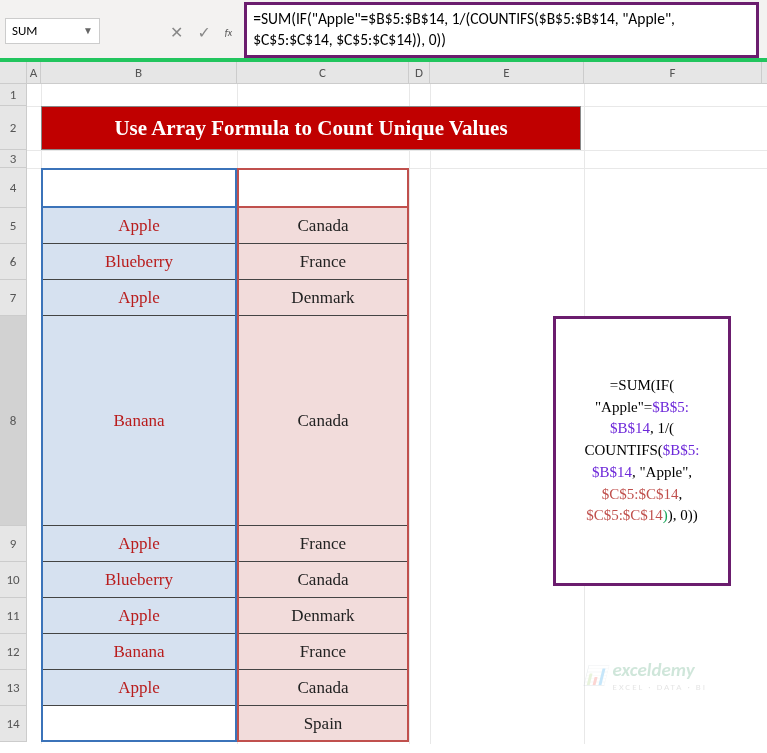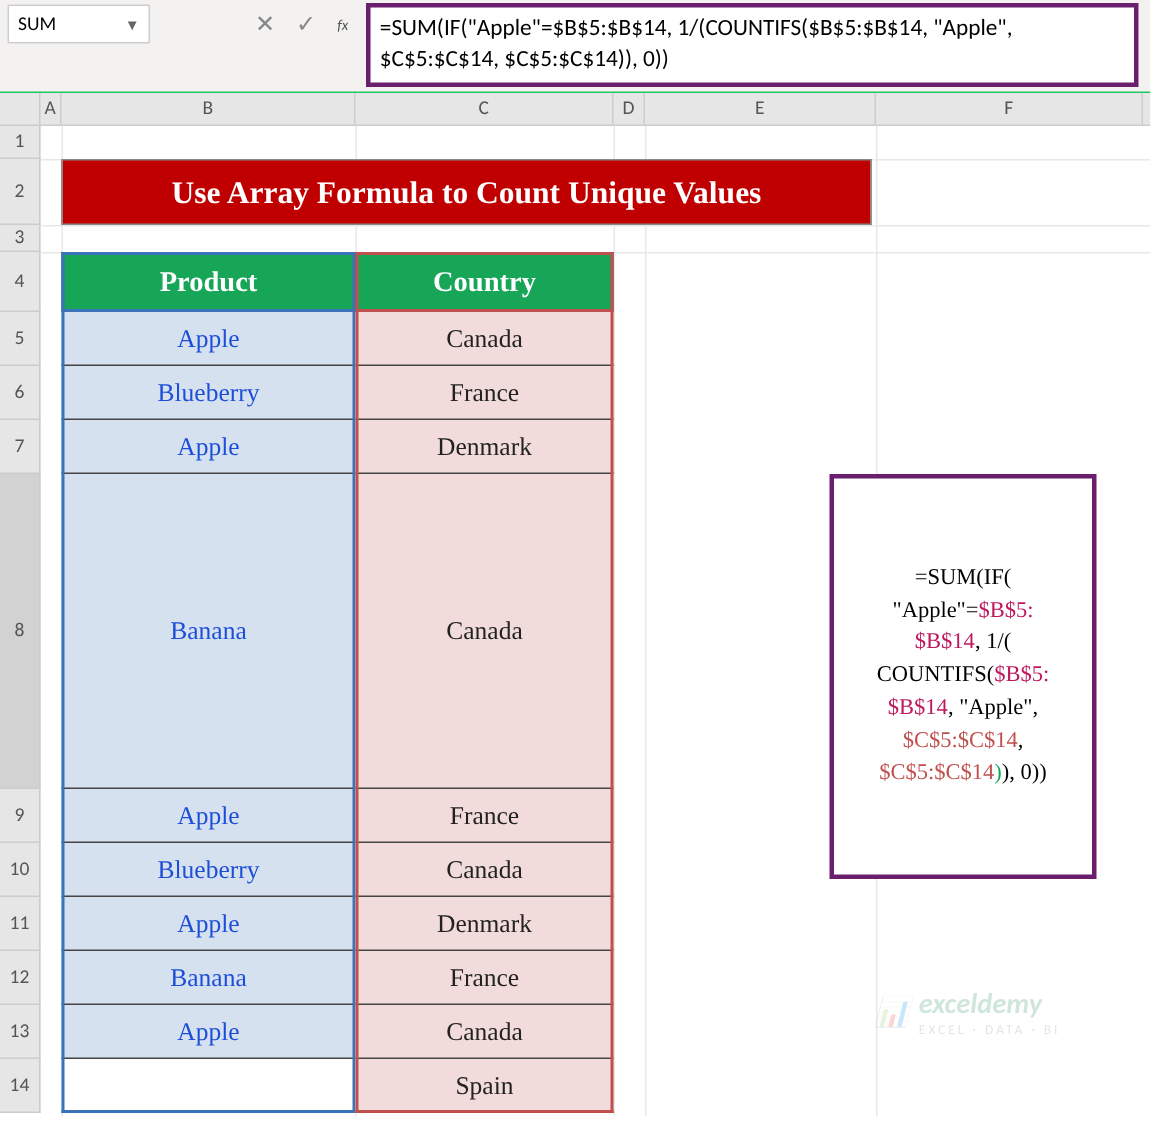--- a/index.html
+++ b/index.html
@@ -6,23 +6,23 @@
   body {
     font-family: Calibri, Arial, sans-serif;
     background: #fff;
     width: 767px;
     height: 753px;
     overflow: hidden;
     position: relative;
   }
   .namebox-row {
     display: flex;
-    align-items: flex-start;
+    align-items: center;
     height: 62px;
-    border-bottom: 1px solid #22c55e;
+    border-bottom: 4px solid #22c55e;
     background: #f3f2f1;
   }
   .namebox {
     width: 95px;
     height: 26px;
     background: #fff;
     border: 1px solid #ccc;
     padding: 3px 6px;
     font-size: 13px;
     display: flex;
@@ -137,21 +137,21 @@
   }
   .country-col.top { border-top: 2px solid #c0504d; }
   .cell-b {
     background: #d6e1f0;
     border-bottom: 1px solid #444;
     font-size: 17px;
     font-family: Georgia, serif;
     display: flex;
     align-items: center;
     justify-content: center;
-    color: #1d4ed8;
+    color: #b91c1c;
   }
   .cell-c {
     background: #f2dcdb;
     border-bottom: 1px solid #444;
     font-size: 17px;
     font-family: Georgia, serif;
     display: flex;
     align-items: center;
     justify-content: center;
     color: #222;
@@ -171,21 +171,21 @@
   }
   .formula-box {
     border: 3px solid #6b1d6e;
     text-align: center;
     font-size: 15px;
     line-height: 1.45;
     padding: 6px 4px;
     font-family: Georgia, serif;
   }
   .f-black { color: #000; }
-  .f-blue { color: #be185d; }
+  .f-blue { color: #6d28d9; }
   .f-green { color: #17a558; }
   .f-red { color: #c0504d; }
   .watermark {
     position: absolute;
     right: 60px;
     bottom: 50px;
     opacity: 0.22;
     font-size: 19px;
     color: #2a8f5a;
     font-weight: bold;
@@ -251,26 +251,20 @@
       <div class="gridlines-v" style="left:403px;top:0;height:660px"></div>
       <div class="gridlines-v" style="left:557px;top:0;height:660px"></div>
       <div class="gridlines-h" style="top:22px;width:740px"></div>
       <div class="gridlines-h" style="top:66px;width:740px"></div>
       <div class="gridlines-h" style="top:84px;width:740px"></div>
 
       <div class="title-banner" style="top:22px;height:44px">
         <span>Use Array Formula to Count Unique Values</span>
       </div>
 
-      <div class="tbl-head" style="top:84px;left:14px;width:196px;height:40px">
-        <span>Product</span>
-      </div>
-      <div class="tbl-head" style="top:84px;left:210px;width:172px;height:40px">
-        <span>Country</span>
-      </div>
 
       <div class="prod-col top" style="top:84px;height:40px"></div>
       <div class="country-col top" style="top:84px;height:40px"></div>
 
       <div style="position:absolute;top:124px;left:14px;width:196px">
         <div class="cell-b" style="height:36px">Apple</div>
         <div class="cell-b" style="height:36px">Blueberry</div>
         <div class="cell-b" style="height:36px">Apple</div>
         <div class="cell-b" style="height:210px">Banana</div>
         <div class="cell-b" style="height:36px">Apple</div>

